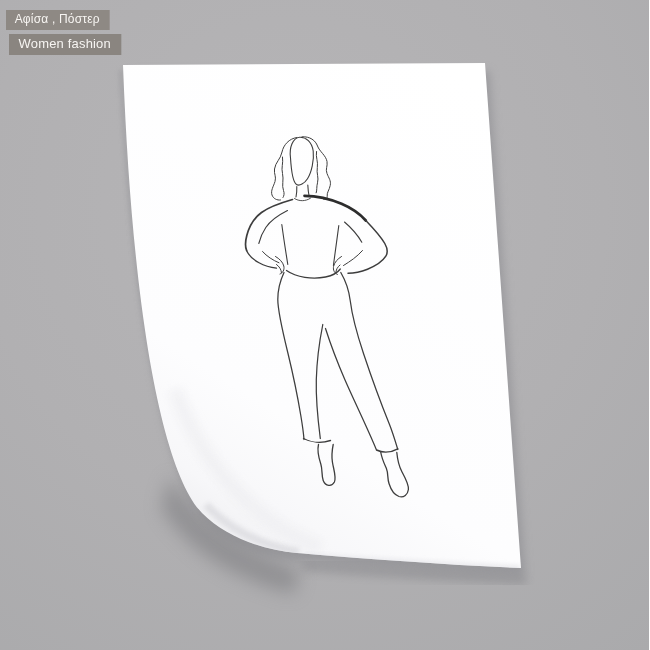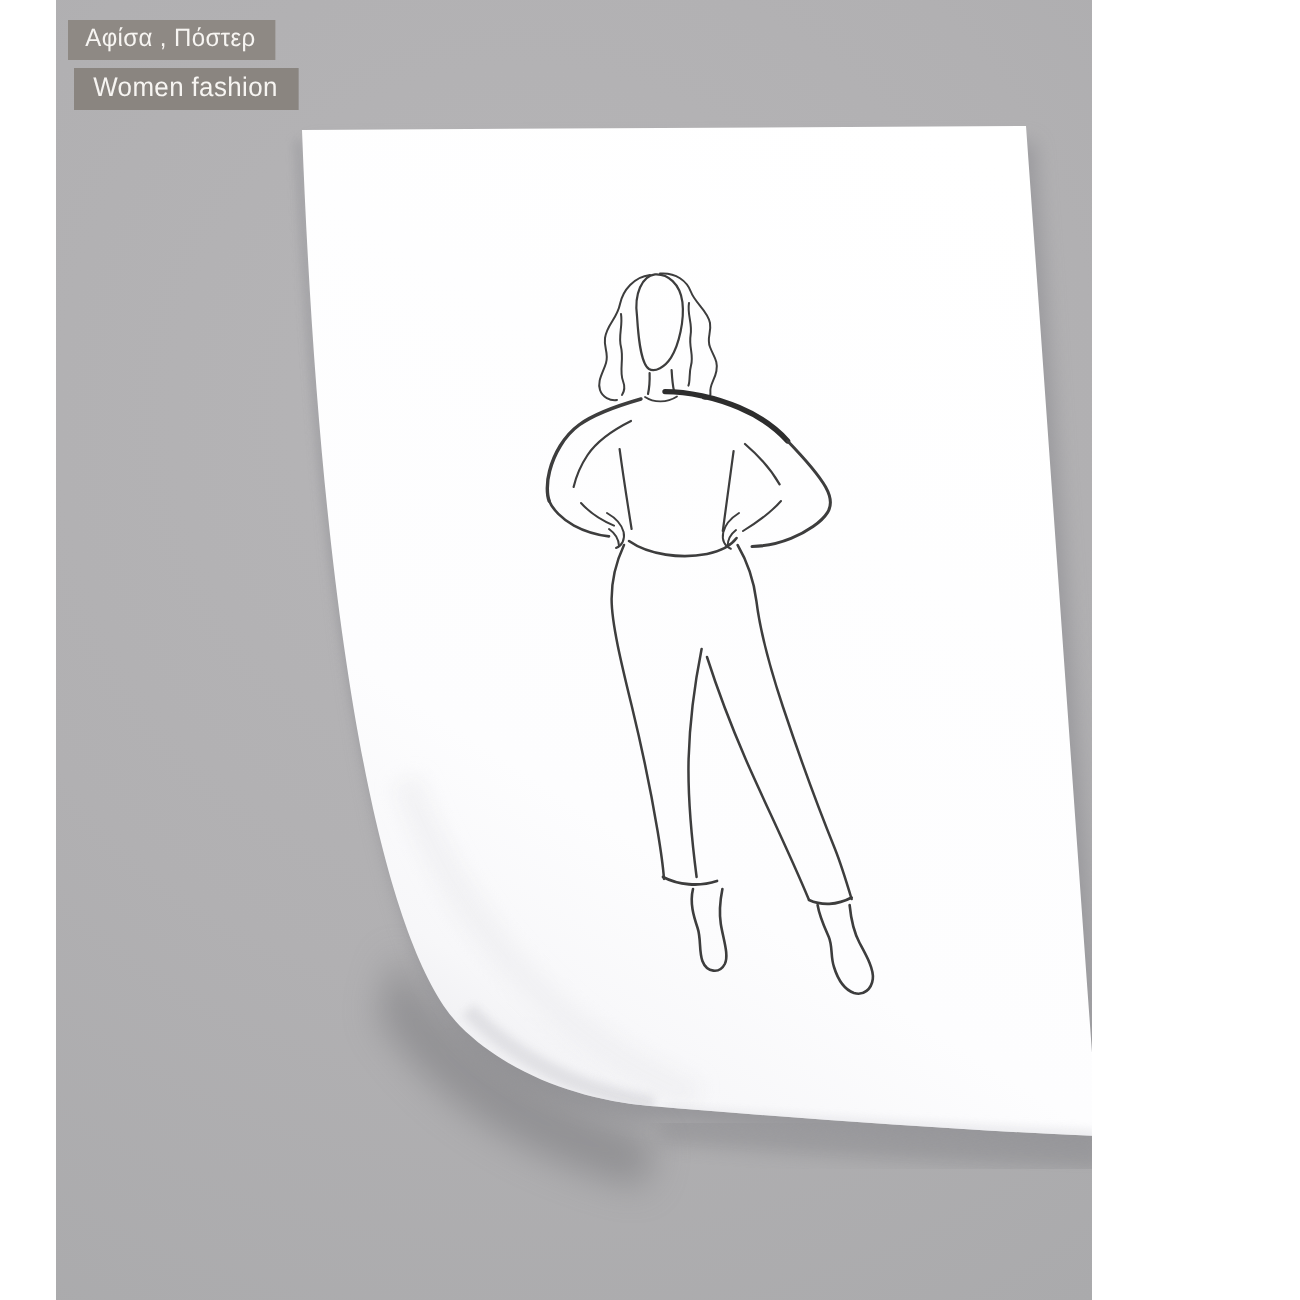--- a/index.html
+++ b/index.html
@@ -1,22 +1,21 @@
 <!DOCTYPE html>
 <html><head>
 <meta charset="utf-8">
 <style>
   html,body{margin:0;padding:0;}
   body{font-family:"Liberation Sans",sans-serif;}
   .scene{
     position:relative;
-    width:518px;height:650px;
+    width:649px;height:650px;
     background:radial-gradient(circle at 45% 32%, #b6b5b7 0%, #b1b0b2 55%, #aaaaac 100%);
     overflow:hidden;
-    margin-left:28px;
   }
   .scene svg{position:absolute;left:0;top:0;display:block;}
   .tags{position:absolute;left:0;top:0;}
   .tag{
     position:absolute;
     color:#f7f5f2;
     white-space:nowrap;
     transform:scaleX(.96);
     transform-origin:left top;
     letter-spacing:.2px;

